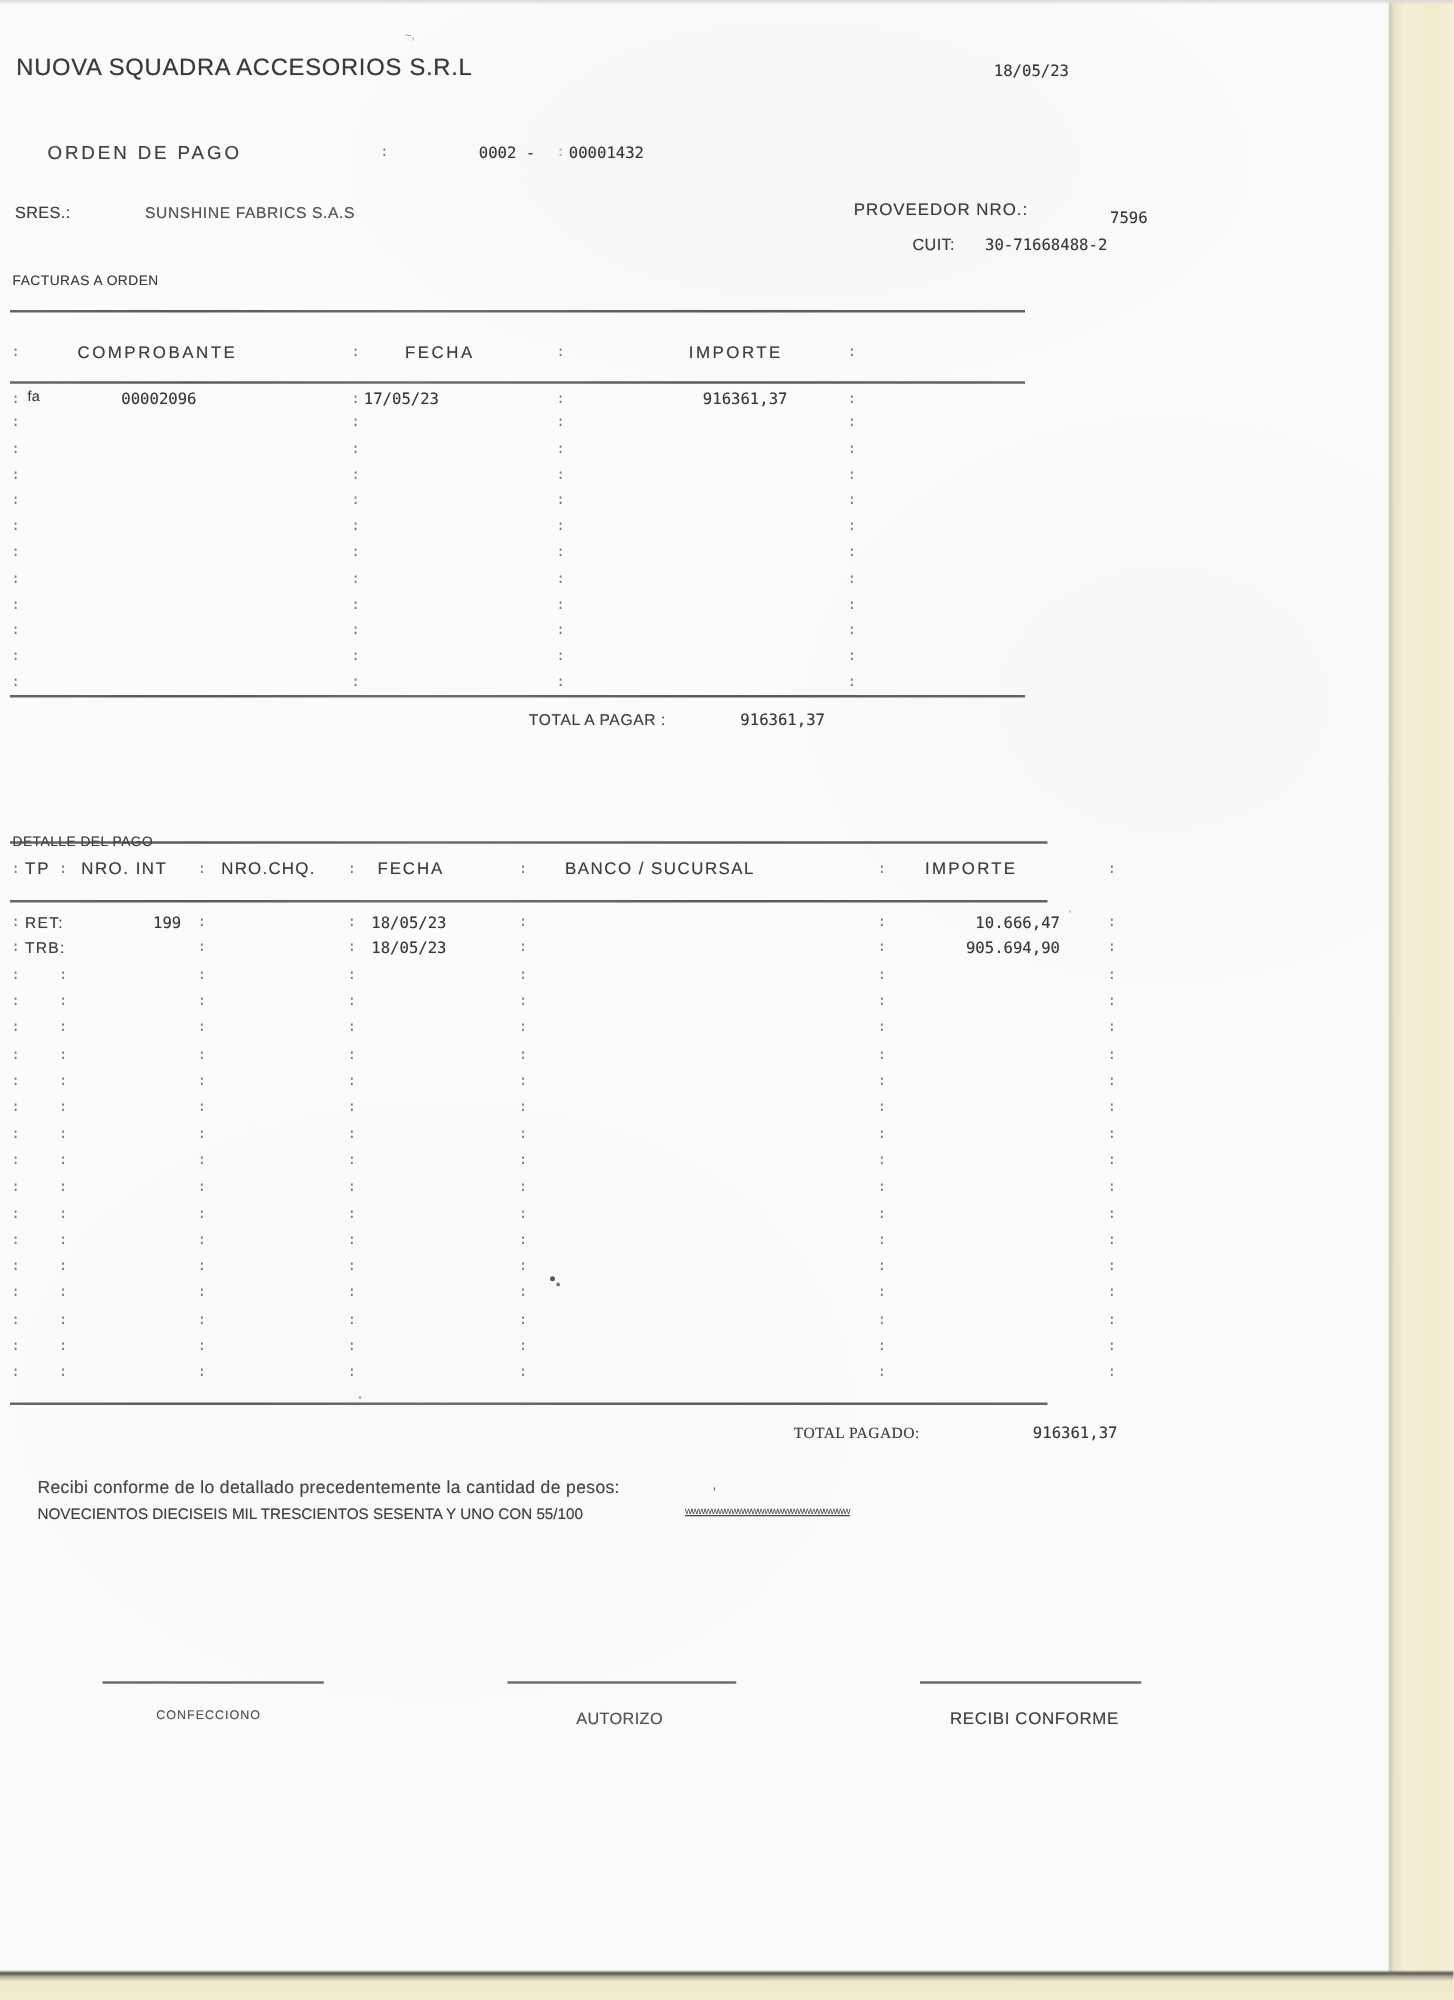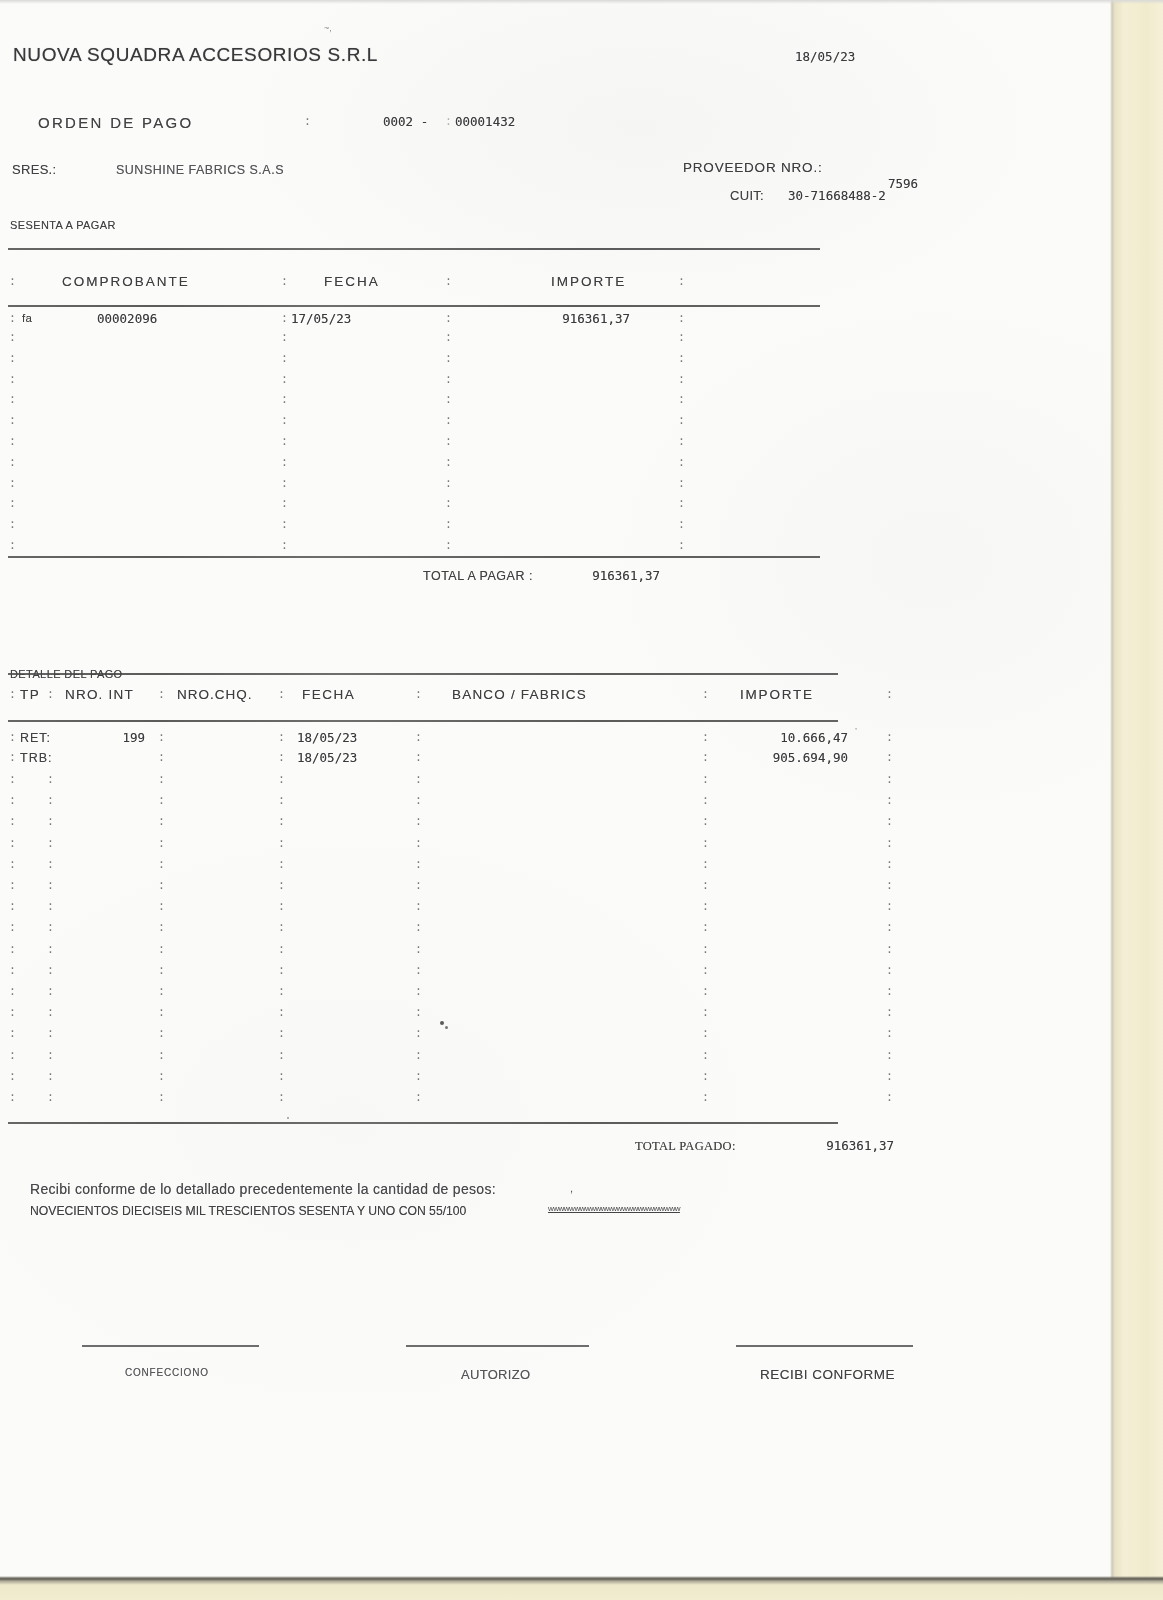--- a/index.html
+++ b/index.html
@@ -45,25 +45,25 @@
 
     <div class="t" style="left:38px;top:115px;font-size:15px;letter-spacing:2.3px;">ORDEN DE PAGO</div>
     <div class="c" style="left:304px;top:116px;">:</div>
     <div class="n" style="left:383px;top:116px;">0002 -</div>
     <div class="c faint" style="left:445px;top:116px;">:</div>
     <div class="n" style="left:455px;top:116px;">00001432</div>
 
     <div class="t" style="left:12px;top:163px;">SRES.:</div>
     <div class="t" style="left:116px;top:164px;font-size:12.5px;letter-spacing:0.5px;color:#55555a;">SUNSHINE FABRICS S.A.S</div>
     <div class="th2" style="left:683px;top:161px;letter-spacing:0.8px;">PROVEEDOR NRO.:</div>
-    <div class="n" style="left:888px;top:178px;">7596</div>
+    <div class="n" style="left:888px;top:168px;">7596</div>
     <div class="t" style="left:730px;top:189px;">CUIT:</div>
     <div class="n" style="left:788px;top:190px;">30-71668488-2</div>
 
-    <div class="ts" style="left:10px;top:220px;">SESENTA A PAGAR</div>
+    <div class="ts" style="left:10px;top:220px;">FACTURAS A ORDEN</div>
     <div class="rule" style="left:8px;top:248px;width:812px;"></div>
     <div class="th" style="left:62px;top:275px;">COMPROBANTE</div>
     <div class="th" style="left:324px;top:275px;">FECHA</div>
     <div class="th" style="left:551px;top:275px;">IMPORTE</div>
     <div class="rule" style="left:8px;top:305px;width:812px;"></div>
 
     <div class="t" style="left:22px;top:313px;font-size:11.5px;">fa</div>
     <div class="n" style="left:97px;top:313px;">00002096</div>
     <div class="n" style="left:291px;top:313px;">17/05/23</div>
     <div class="n ra" style="left:555px;top:313px;width:75px;">916361,37</div>
@@ -71,21 +71,21 @@
     <div class="rule" style="left:8px;top:556px;width:812px;"></div>
     <div class="t" style="left:423px;top:570px;font-size:12.5px;letter-spacing:0.5px;">TOTAL A PAGAR :</div>
     <div class="n ra" style="left:590px;top:570px;width:70px;">916361,37</div>
 
     <div class="ts" style="left:10px;top:645px;margin-top:24px;">DETALLE DEL PAGO</div>
     <div class="rule" style="left:8px;top:673px;width:830px;"></div>
     <div class="th2" style="left:20px;top:688px;letter-spacing:1.5px;">TP</div>
     <div class="th2" style="left:65px;top:688px;">NRO. INT</div>
     <div class="th2" style="left:177px;top:688px;letter-spacing:1px;">NRO.CHQ.</div>
     <div class="th2" style="left:302px;top:688px;letter-spacing:1.5px;">FECHA</div>
-    <div class="th2" style="left:452px;top:688px;">BANCO / FABRICS</div>
+    <div class="th2" style="left:452px;top:688px;">BANCO / SUCURSAL</div>
     <div class="th2" style="left:740px;top:688px;letter-spacing:1.8px;">IMPORTE</div>
     <div class="rule" style="left:8px;top:720px;width:830px;"></div>
 
     <div class="t" style="left:20px;top:732px;font-size:12.5px;letter-spacing:1px;">RET:</div>
     <div class="n ra" style="left:113px;top:732px;width:32px;">199</div>
     <div class="n" style="left:297px;top:732px;">18/05/23</div>
     <div class="n ra" style="left:770px;top:732px;width:78px;">10.666,47</div>
     <div class="speck" style="left:855px;top:727px;font-size:9px;">’</div>
 
     <div class="t" style="left:20px;top:752px;font-size:12.5px;letter-spacing:1px;">TRB:</div>

